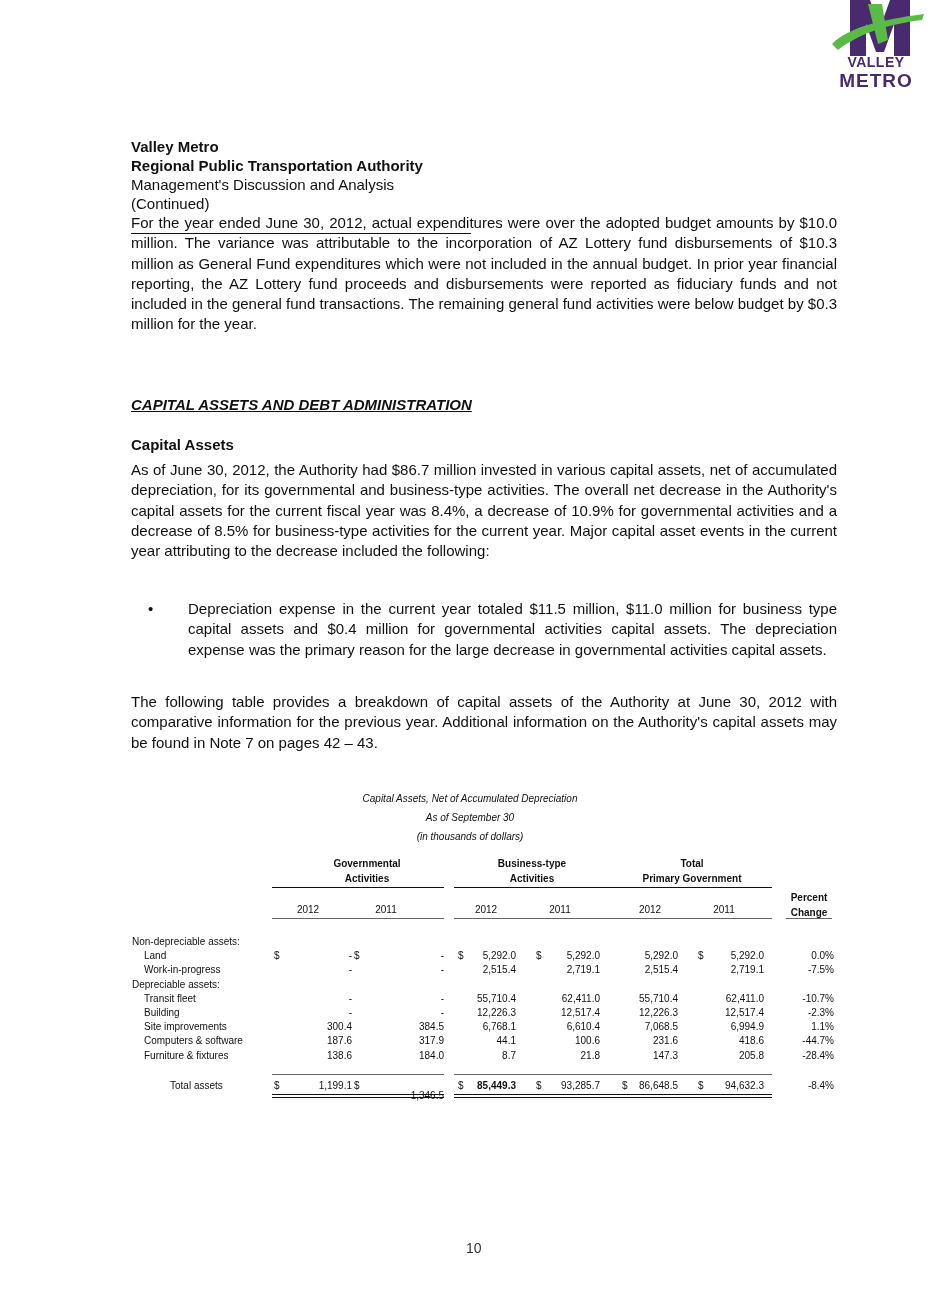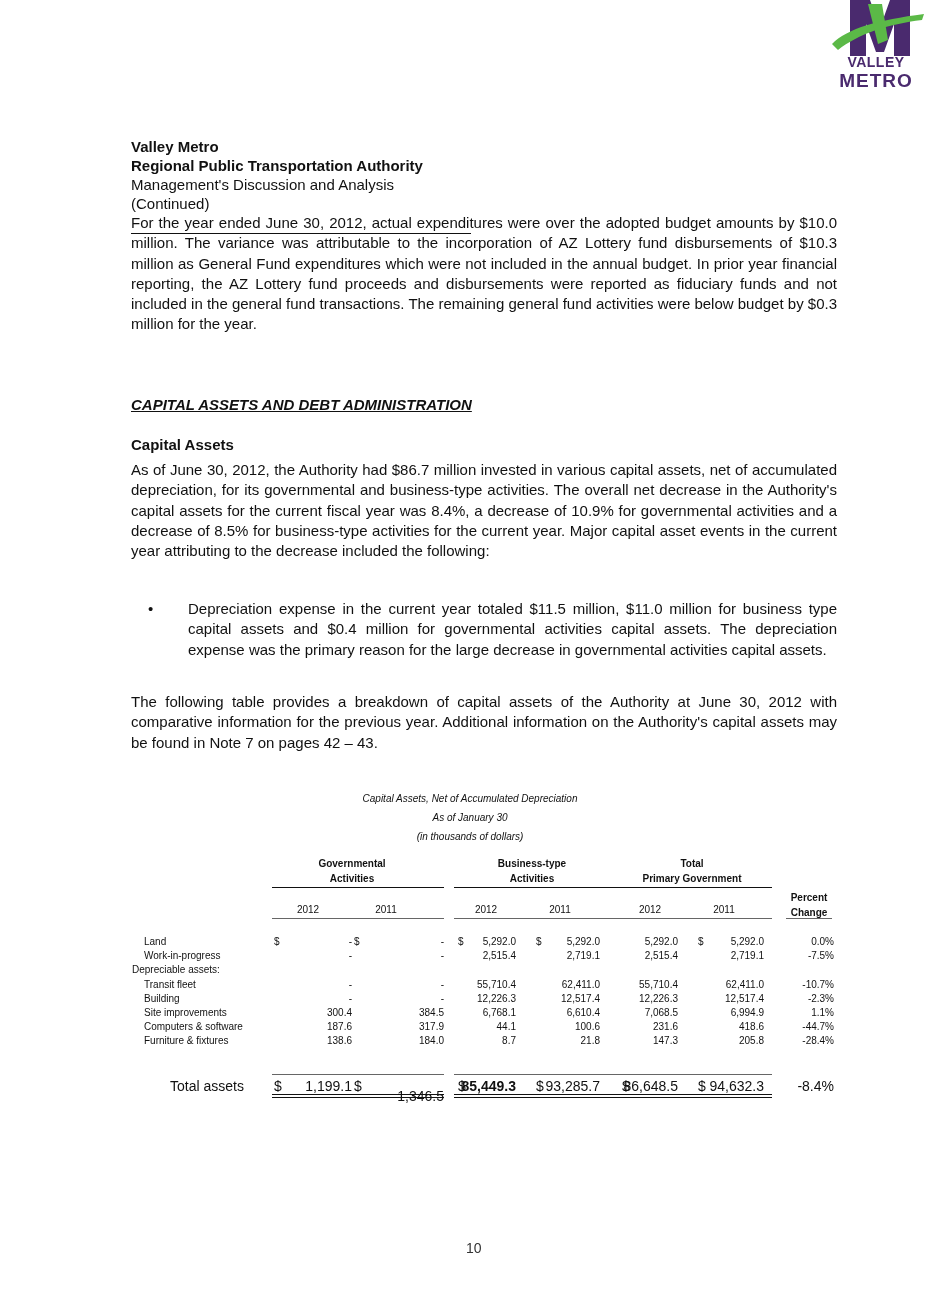--- a/index.html
+++ b/index.html
@@ -45,21 +45,21 @@
   .rows { position: absolute; top: 79px; left: 0; width: 710px; }
   .row { position: relative; height: 14.2px; line-height: 14.2px; }
   .row .lbl { position: absolute; left: 0; white-space: nowrap; }
   .row .lbl.ind { left: 12px; }
   .row .cell { position: absolute; text-align: right; white-space: nowrap; }
   .row .dol { position: absolute; white-space: nowrap; }
 
   .sub-line { position: absolute; border-top: 1.3px solid #666; }
   .dbl-line { position: absolute; border-top: 1.3px solid #111; border-bottom: 1.3px solid #111; height: 1.5px; }
 
-  .total-row { position: absolute; top: 1079px; left: 132px; width: 710px; height: 14px; font-size: 14px; line-height: 14px; }
+  .total-row { position: absolute; top: 1079px; left: 132px; width: 710px; height: 14px; font-size: 10px; line-height: 14px; }
   .total-row .lbl { position: absolute; left: 38px; }
   .total-row .cell { position: absolute; text-align: right; }
   .total-row .dol { position: absolute; }
 
   .page-num { position: absolute; left: 466px; top: 1240px; font-size: 14px; color: #333; }
 </style>
 </head>
 <body>
 
 <div class="logo">
@@ -86,26 +86,26 @@
 <div class="para p2">As of June 30, 2012, the Authority had $86.7 million invested in various capital assets, net of accumulated depreciation, for its governmental and business-type activities. The overall net decrease in the Authority's capital assets for the current fiscal year was 8.4%, a decrease of 10.9% for governmental activities and a decrease of 8.5% for business-type activities for the current year. Major capital asset events in the current year attributing to the decrease included the following:</div>
 
 <div class="bullet">
   <span class="dot">•</span>
   <div class="txt">Depreciation expense in the current year totaled $11.5 million, $11.0 million for business type capital assets and $0.4 million for governmental activities capital assets. The depreciation expense was the primary reason for the large decrease in governmental activities capital assets.</div>
 </div>
 
 <div class="para p3">The following table provides a breakdown of capital assets of the Authority at June 30, 2012 with comparative information for the previous year. Additional information on the Authority's capital assets may be found in Note 7 on pages 42 – 43.</div>
 
 <div class="tcap tcap1">Capital Assets, Net of Accumulated Depreciation</div>
-<div class="tcap tcap2">As of January 30</div>
+<div class="tcap tcap2">As of September 30</div>
 <div class="tcap tcap3">(in thousands of dollars)</div>
 
 <div class="tbl">
 
-  <div class="grp" style="left:135px;width:170px;">
+  <div class="grp" style="left:150px;width:170px;">
     <div>Governmental</div>
     <div>Activities</div>
   </div>
   <div class="grp-line" style="left:140px;width:172px;"></div>
 
   <div class="grp" style="left:312px;width:176px;">
     <div>Business-type</div>
     <div>Activities</div>
   </div>
   <div class="grp-line" style="left:322px;width:168px;"></div>
@@ -126,20 +126,23 @@
     <div>Percent</div>
     <div>Change</div>
   </div>
 
   <div class="yr-line" style="left:140px;width:172px;"></div>
   <div class="yr-line" style="left:322px;width:168px;"></div>
   <div class="yr-line" style="left:486px;width:154px;"></div>
   <div class="yr-line" style="left:654px;width:46px;"></div>
 
   <div class="rows">
+    <div class="row">
+      <span class="lbl">Non-depreciable assets:</span>
+    </div>
     <div class="row">
       <span class="lbl ind">Land</span>
       <span class="dol" style="left:142px;">$</span>
       <span class="cell" style="right:490px;">-</span>
       <span class="dol" style="left:222px;">$</span>
       <span class="cell" style="right:398px;">-</span>
       <span class="dol" style="left:326px;">$</span>
       <span class="cell" style="right:326px;">5,292.0</span>
       <span class="dol" style="left:404px;">$</span>
       <span class="cell" style="right:242px;">5,292.0</span>

